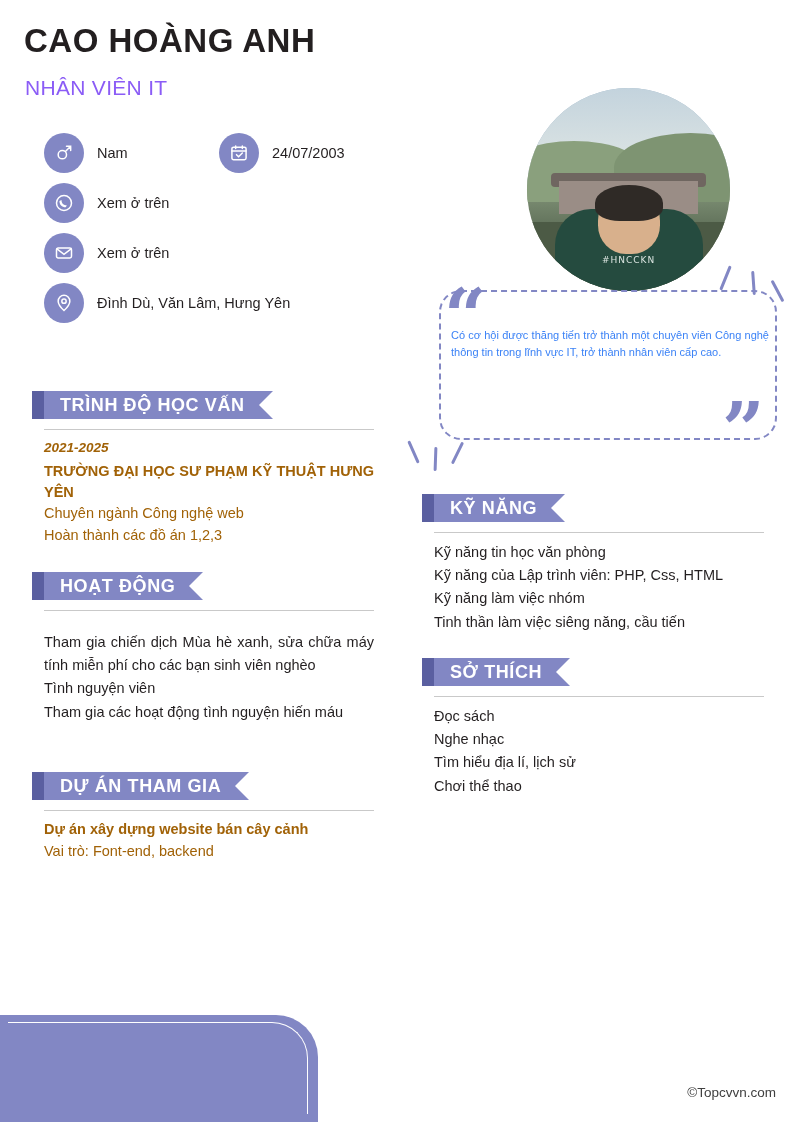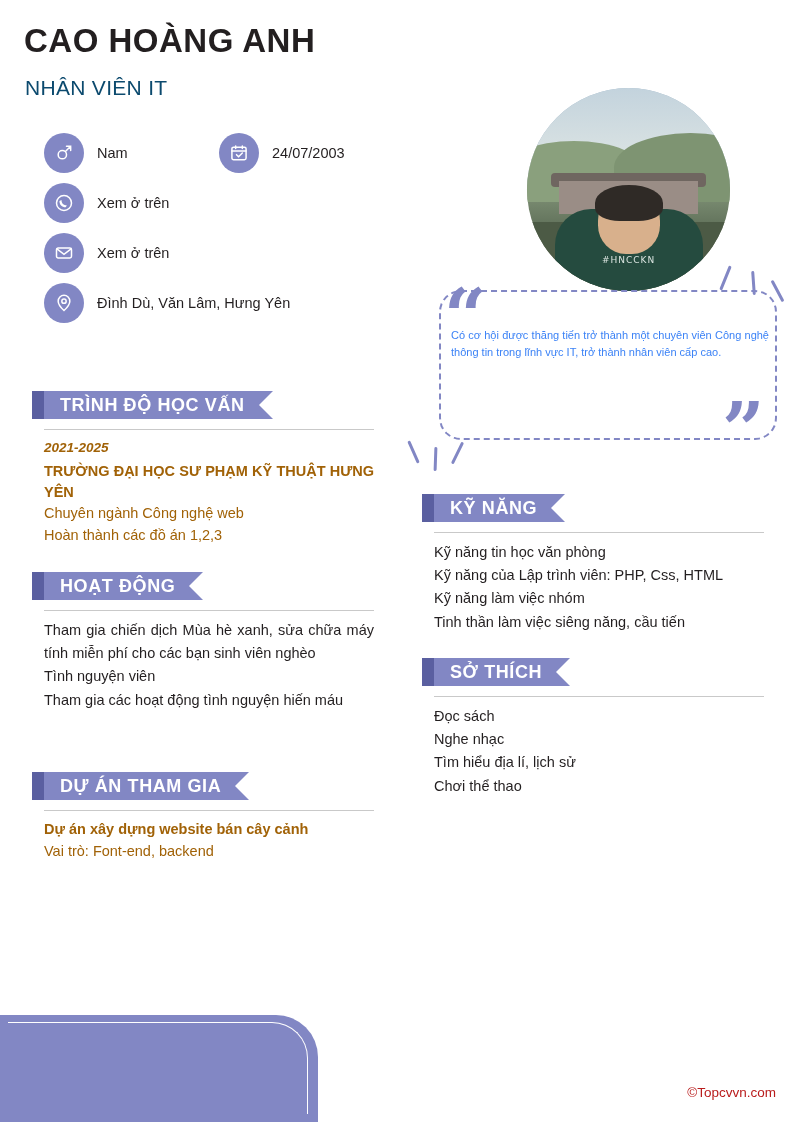--- a/index.html
+++ b/index.html
@@ -33,21 +33,21 @@
     color: #231f20;
     white-space: nowrap;
   }
   .job-title {
     position: absolute;
     left: 25px;
     top: 76px;
     font-size: 21px;
     font-weight: normal;
     letter-spacing: 0.3px;
-    color: #0c4a6e;
+    color: #8b5cf6;
     white-space: nowrap;
   }
 
   
   .contacts {
     position: absolute;
     left: 44px;
     top: 133px;
     width: 380px;
     text-align: center;
@@ -279,21 +279,21 @@
     border-left: none;
     border-bottom: none;
     border-top-right-radius: 36px;
     box-sizing: border-box;
   }
   .credit {
     position: absolute;
     right: 24px;
     bottom: 22px;
     font-size: 13.5px;
-    color: #b91c1c;
+    color: #404040;
   }
 </style>
 </head>
 <body>
 
 <div class="page">
 
   <div class="name">CAO HOÀNG ANH</div>
   <div class="job-title">NHÂN VIÊN IT</div>
 
@@ -394,21 +394,21 @@
   </div>
 
   <div class="sec" style="left:44px; top:572px; width:330px;">
     <div class="sec-head">
       <div class="sec-accent"></div>
       <div class="sec-bar">
           <span>HOẠT ĐỘNG</span>
         </div>
     </div>
     <div class="rule"></div>
-    <ul class="plain" style="margin-top:8px;">
+    <ul class="plain" style="margin-top:20px;">
       <li>Tham gia chiến dịch Mùa hè xanh, sửa chữa máy tính miễn phí cho các bạn sinh viên nghèo</li>
       <li>Tình nguyện viên</li>
       <li>Tham gia các hoạt động tình nguyện hiến máu</li>
     </ul>
   </div>
 
   <div class="sec" style="left:44px; top:772px; width:330px;">
     <div class="sec-head">
       <div class="sec-accent"></div>
       <div class="sec-bar">

